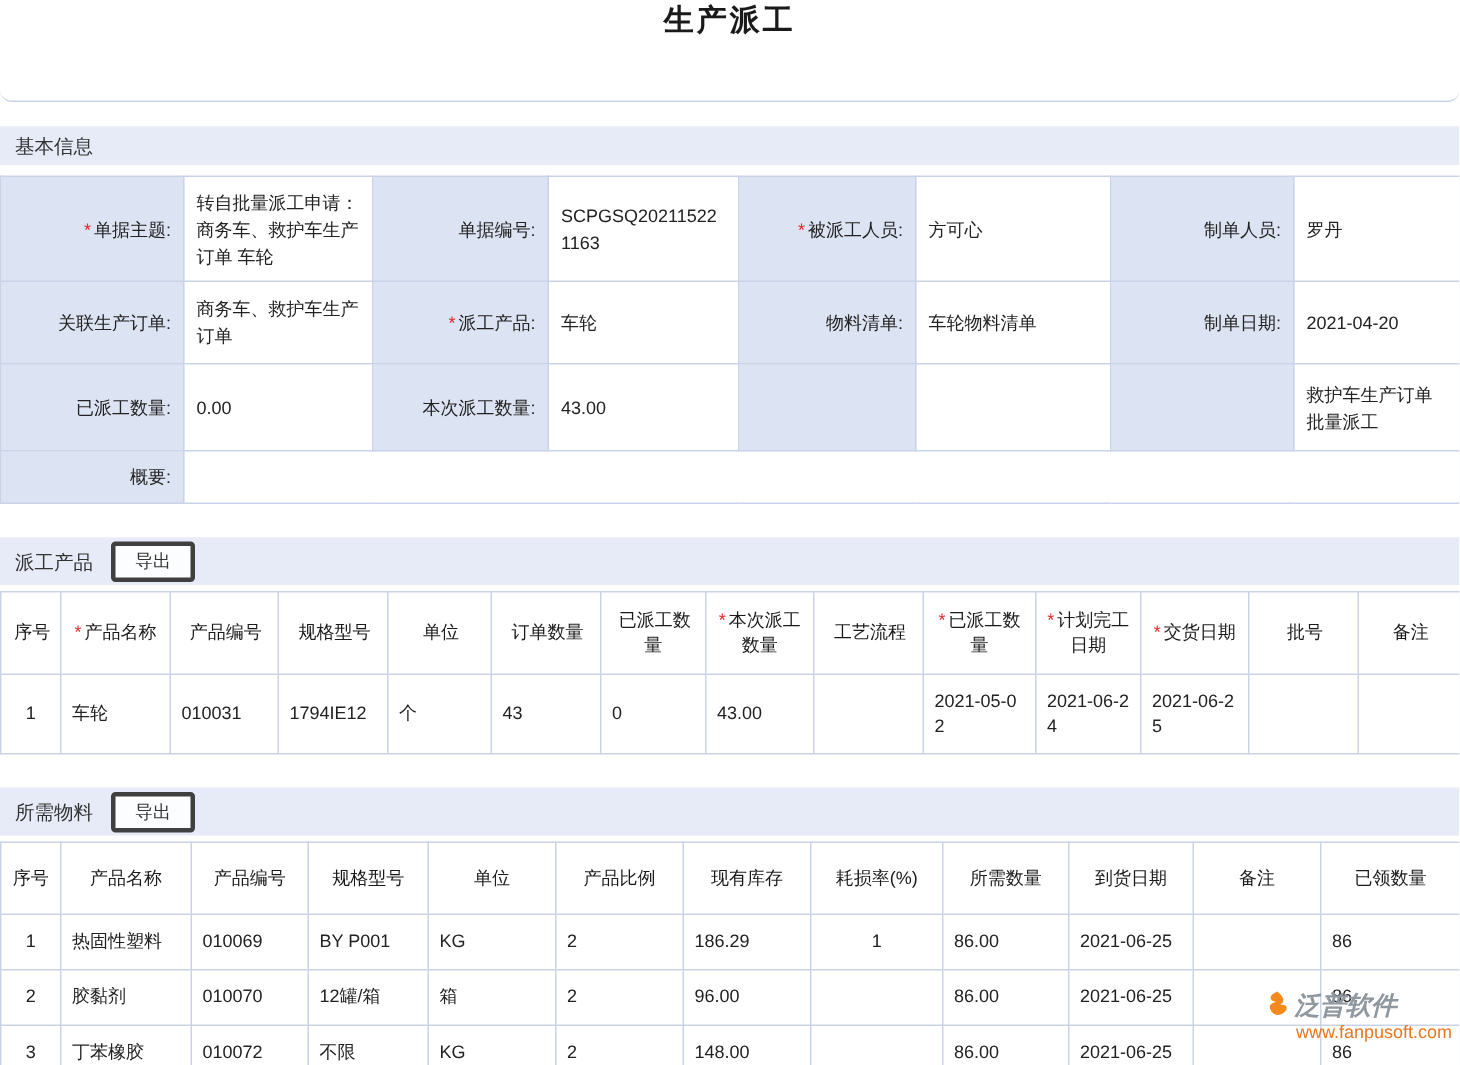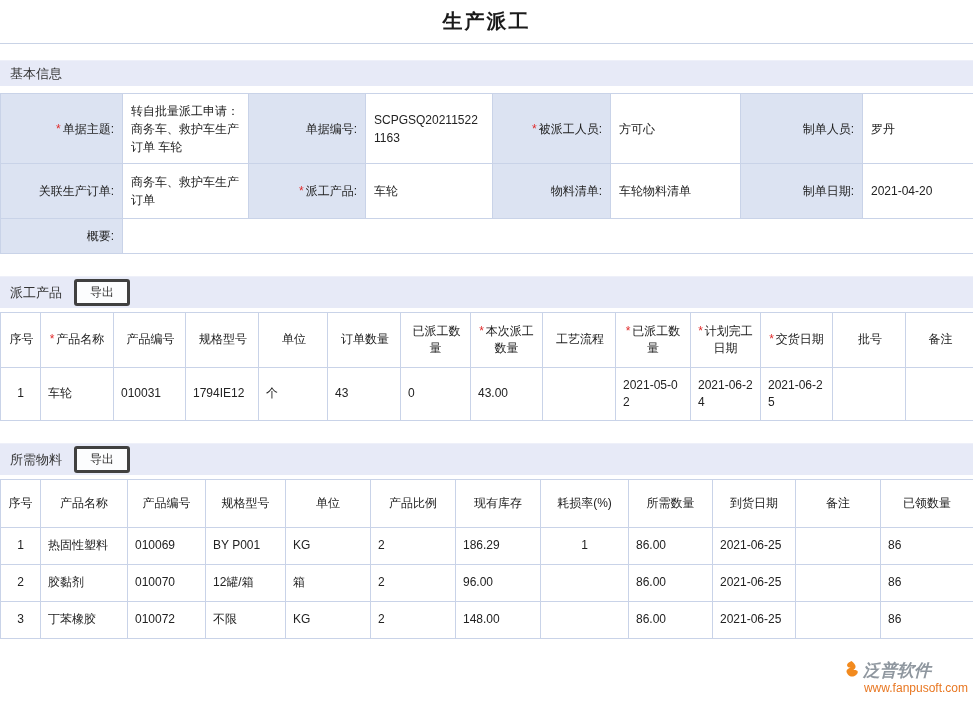--- a/index.html
+++ b/index.html
@@ -1,20 +1,20 @@
 <!DOCTYPE html>
 <html><head>
 <meta charset="utf-8">
 <style>
   * { box-sizing: border-box; margin: 0; padding: 0; }
   html,body { background:#fff; }
   body { font-family: "Liberation Sans", "DejaVu Sans", sans-serif; }
   .page { position: relative; width: 973px; height: 710px; background: #fff; overflow: hidden; font-size: 12px; color: #222; }
 
-  .title-bar { height: 44px; display: flex; align-items: center; justify-content: center; border-bottom: 1px solid #c9d3e6; }
+  .title-bar { height: 68px; display: flex; justify-content: center; border-bottom: 1px solid #c9d3e6; border-radius: 8px; }
   .title-bar h1 { font-size: 20px; font-weight: bold; color: #1a1a1a; letter-spacing: 2px; }
 
   .section-bar { margin-top: 16px; height: 26px; background: #e7eaf7; border-top: 1px solid #eef0f9; display: flex; align-items: center; padding: 0 10px; font-size: 13px; color: #333; }
   .section-bar.with-btn { height: 32px; margin-top: 22px; gap: 12px; }
   .export-btn { background: #fcfdfe; border: 3px solid #404040; border-radius: 3px; padding: 3px 13px; font-size: 12px; color: #333; cursor: pointer; line-height: 1.2; }
 
   table { border-collapse: collapse; width: 973px; table-layout: fixed; }
   .form-table { margin-top: 7px; }
   .form-table td { border: 1px solid #c9d3e8; padding: 4px 8px; vertical-align: middle; font-size: 12px; line-height: 1.5; word-break: break-all; }
   td.lbl { background: #dce3f2; text-align: right; color: #222; }
@@ -84,20 +84,30 @@
       <td class="lbl">关联生产订单:</td>
       <td class="val">商务车、救护车生产订单</td>
       <td class="lbl">
         <span class="req">*</span><span>派工产品:</span>
       </td>
       <td class="val">车轮</td>
       <td class="lbl">物料清单:</td>
       <td class="val">车轮物料清单</td>
       <td class="lbl">制单日期:</td>
       <td class="val">2021-04-20</td>
+    </tr>
+    <tr class="r3">
+      <td class="lbl">已派工数量:</td>
+      <td class="val">0.00</td>
+      <td class="lbl">本次派工数量:</td>
+      <td class="val">43.00</td>
+      <td class="lbl"></td>
+      <td class="val"></td>
+      <td class="lbl"></td>
+      <td class="val">救护车生产订单 批量派工</td>
     </tr>
     <tr class="r4">
       <td class="lbl">概要:</td>
       <td class="val" colspan="7"></td>
     </tr>
   </tbody>
     </table>
 
   <div class="section-bar with-btn">
     <span>派工产品</span>

